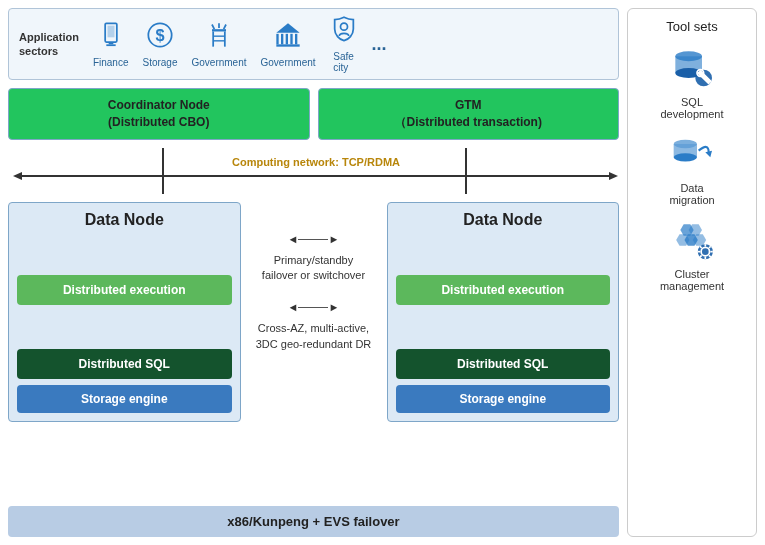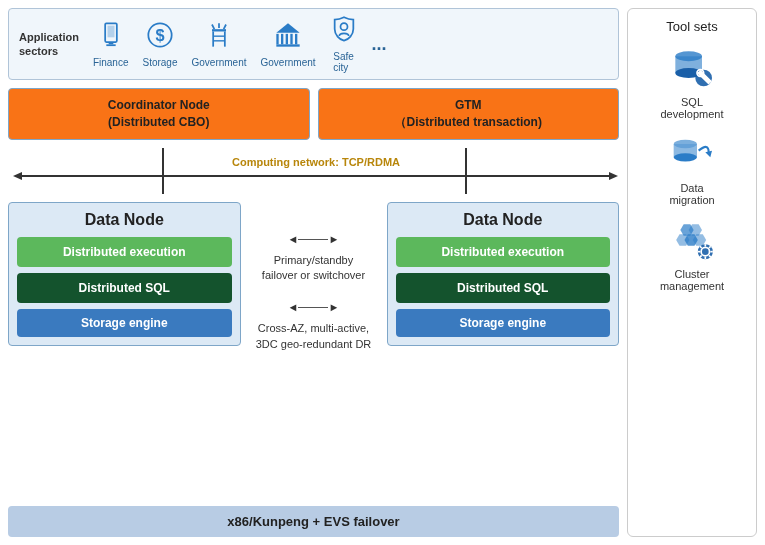--- a/index.html
+++ b/index.html
@@ -85,21 +85,21 @@
     }
 
     
     .coord-gtm-row {
       display: flex;
       gap: 8px;
     }
 
     .coord-box, .gtm-box {
       flex: 1;
-      background: #f97316;
+      background: #22c55e;
       border: 1.5px solid #7ea6c8;
       border-radius: 4px;
       padding: 8px 10px;
       text-align: center;
       font-weight: bold;
       font-size: 12px;
       color: #222;
       line-height: 1.4;
     }
 
@@ -131,20 +131,21 @@
     }
 
     .green-box {
       background: #5cb85c;
       border-radius: 4px;
       padding: 8px 6px;
       text-align: center;
       font-weight: bold;
       font-size: 12px;
       color: #fff;
+      margin-top: 38px;
     }
 
     .green-box.dark {
       background: #14532d;
     }
 
     .failover-middle {
       display: flex;
       flex-direction: column;
       align-items: center;

